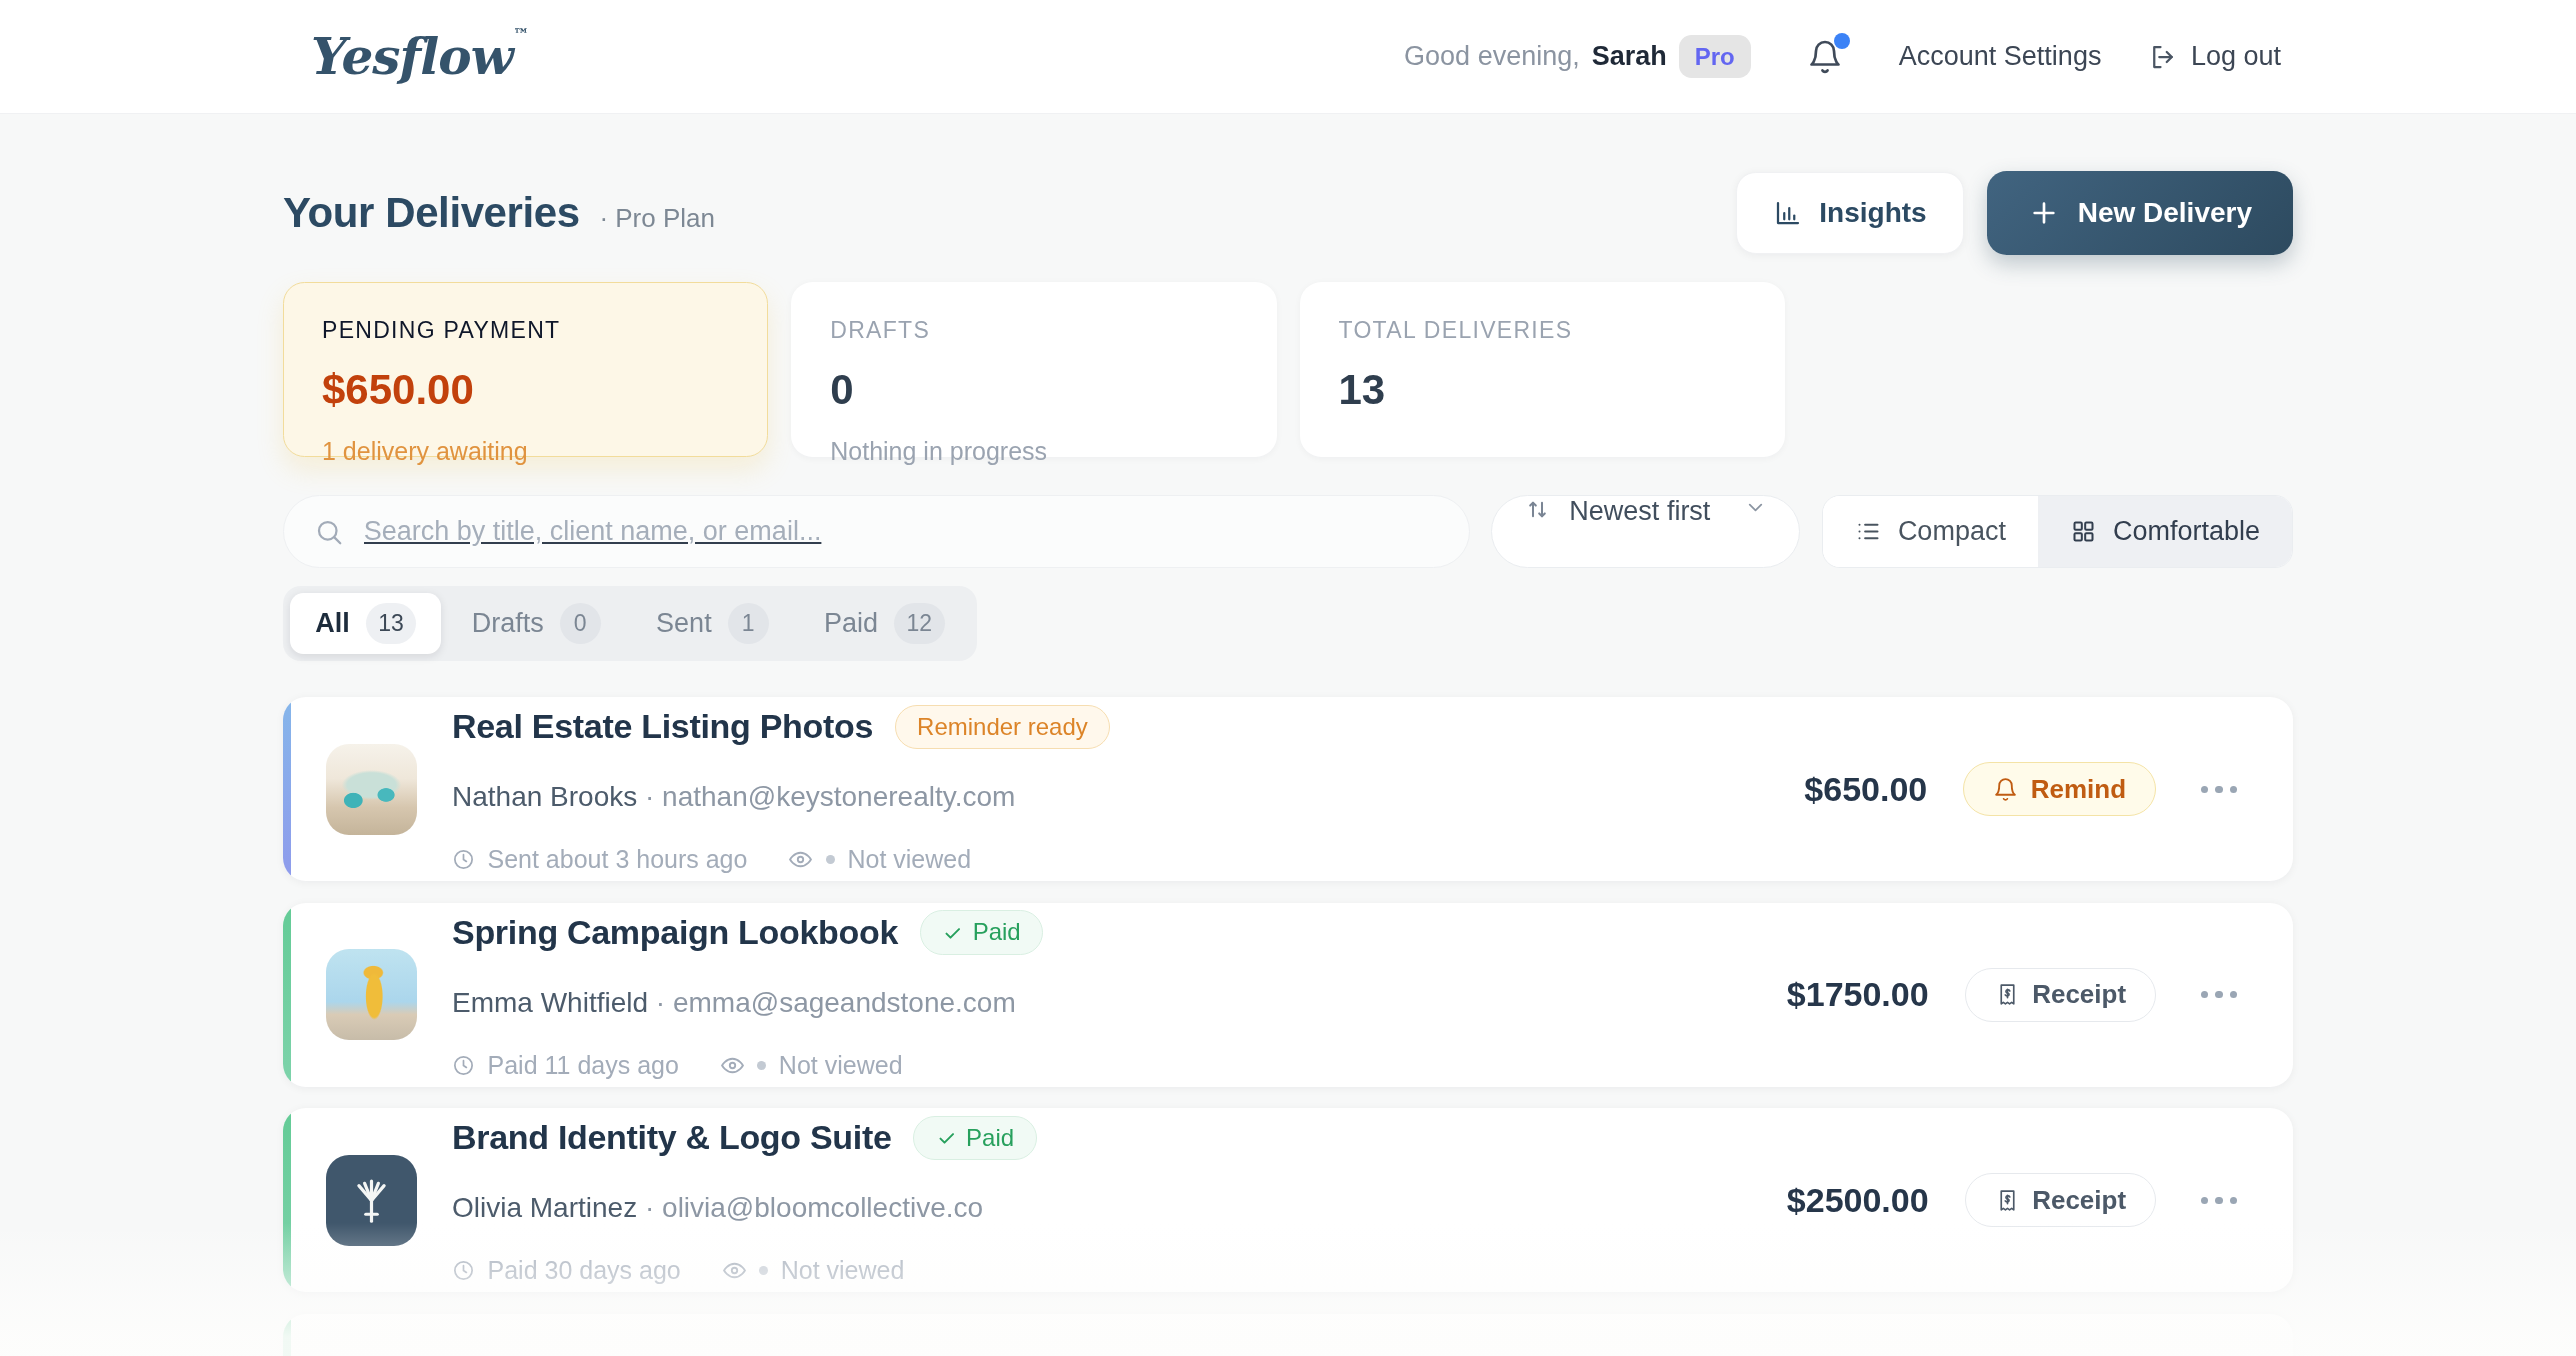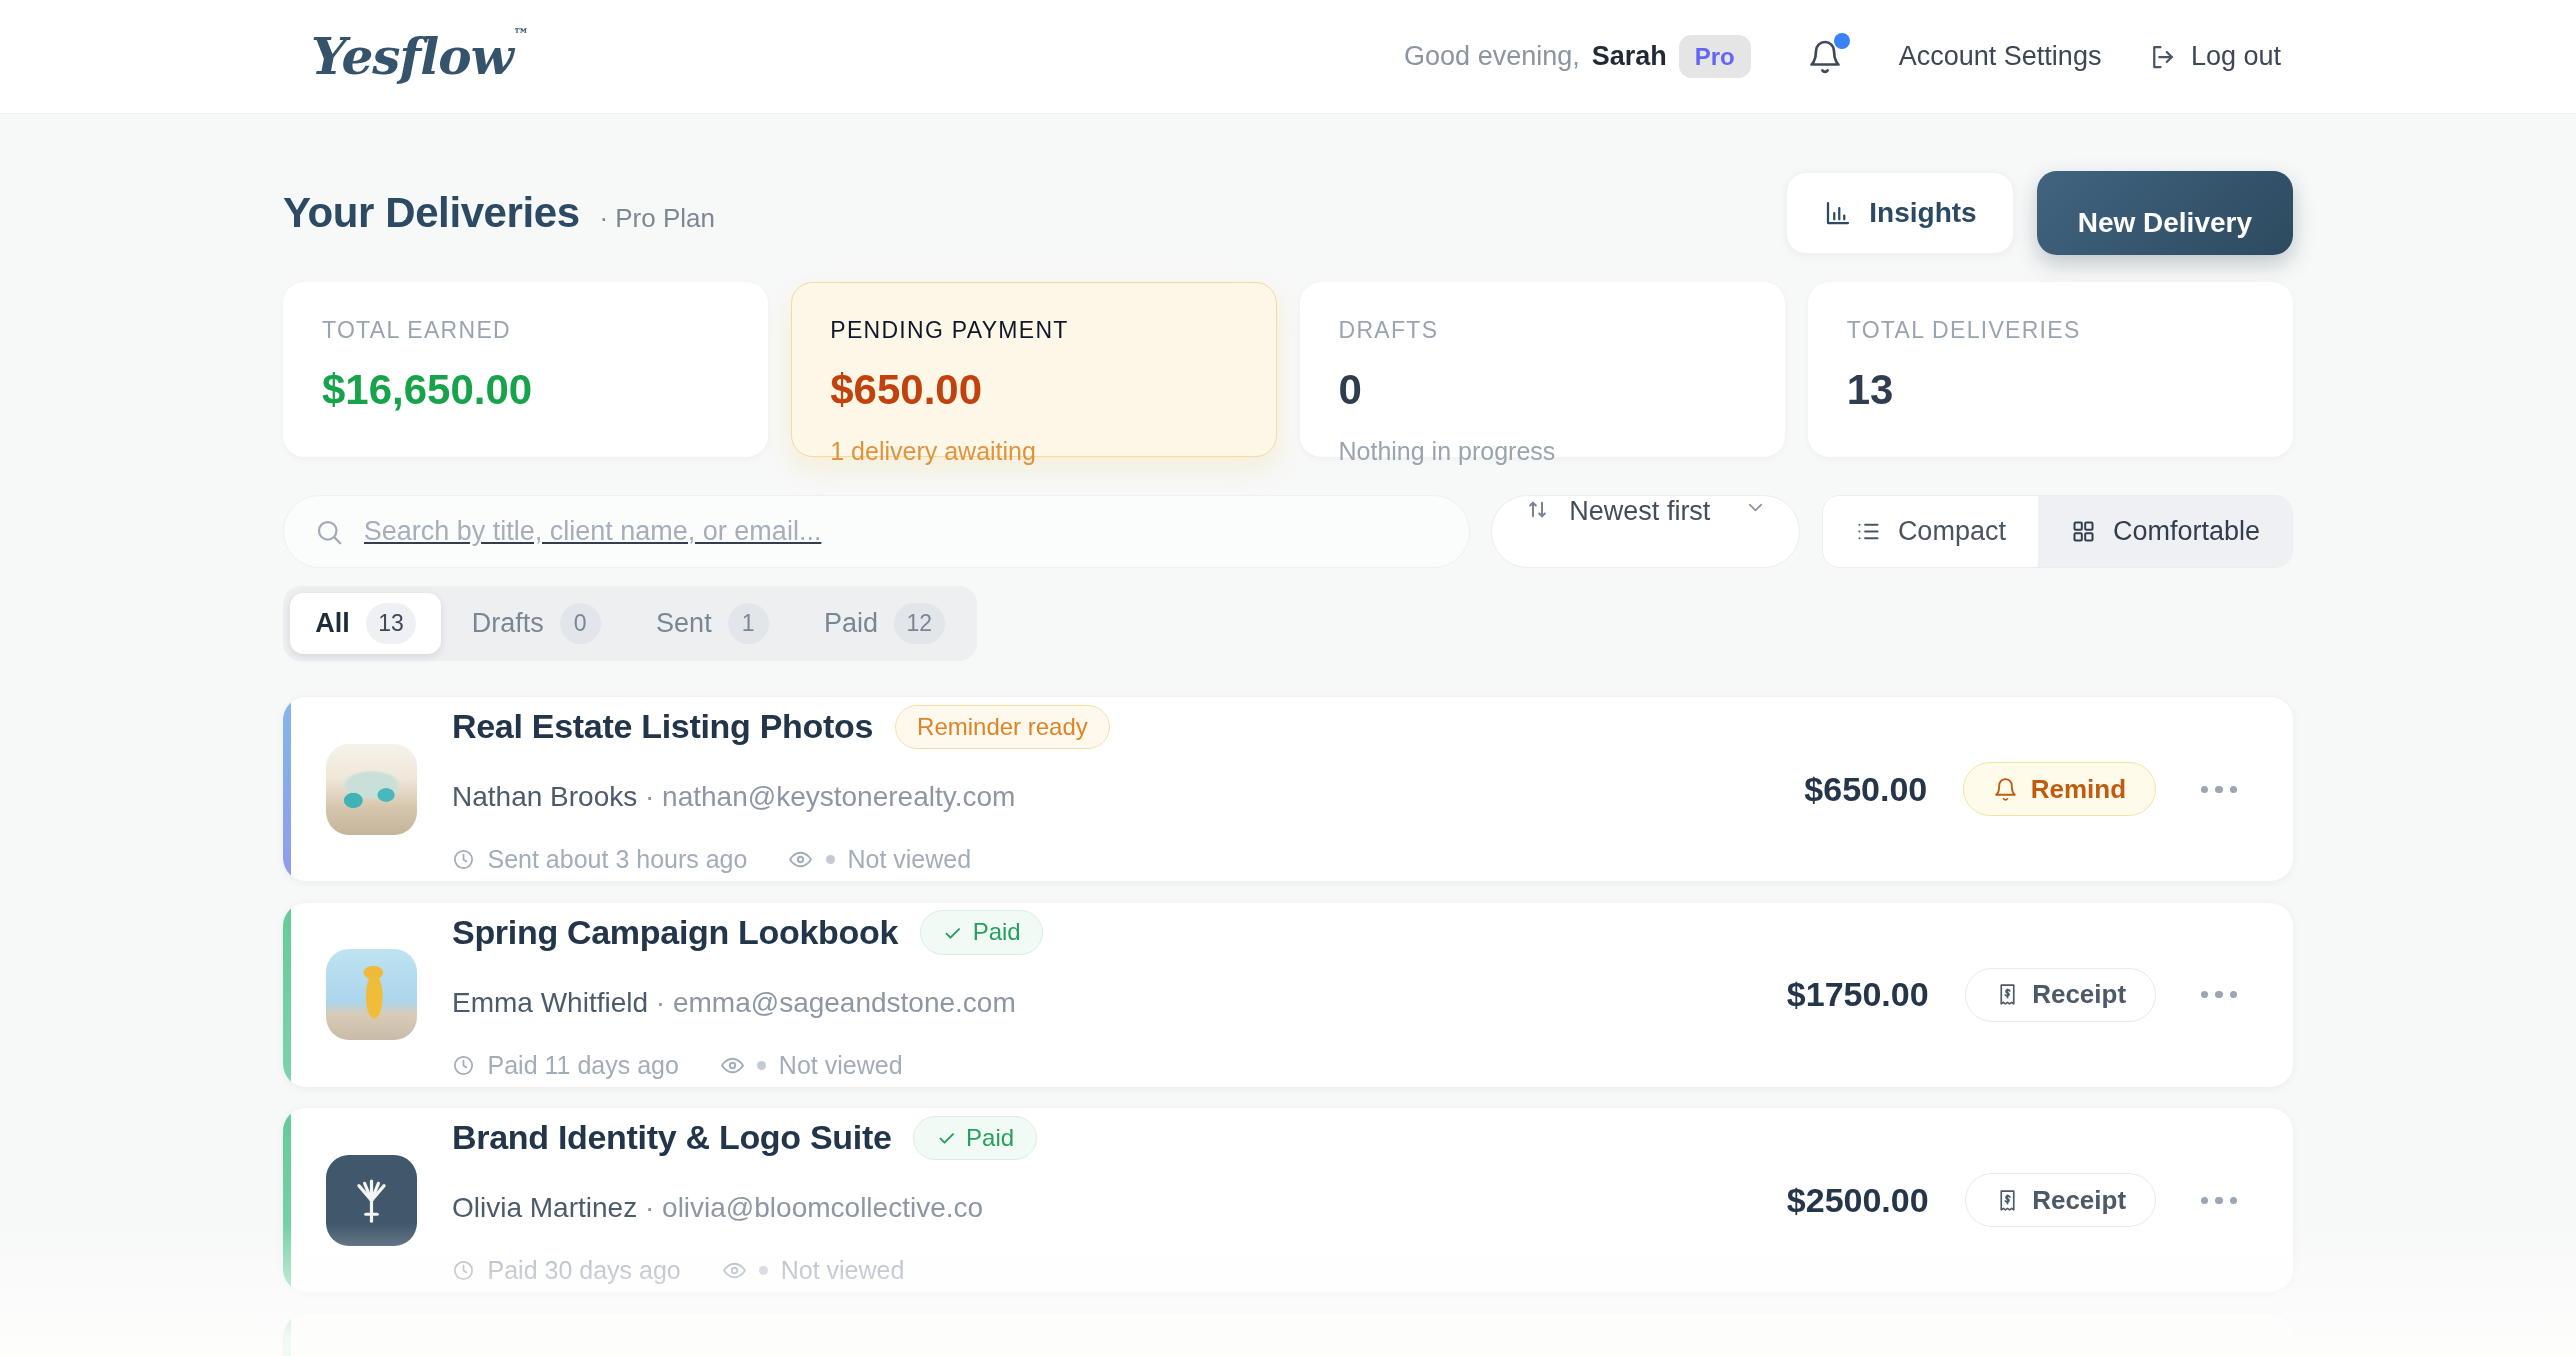--- a/index.html
+++ b/index.html
@@ -52,21 +52,20 @@
     font-size:28px; font-weight:600; color:#2c4a63; cursor:pointer;
     box-shadow:0 1.8px 9px rgba(16,24,40,.05);
     font-family:inherit;
   }
   .btn-new {
     display:flex; align-items:center; gap:18px; height:84px; padding:18px 41px;
     background:linear-gradient(135deg,#416480 0%,#2d4a5f 100%);
     border:none; border-radius:19.7px; font-size:28px; font-weight:600; color:#ffffff;
     cursor:pointer; box-shadow:0 9px 21.5px rgba(45,74,95,.28);
     font-family:inherit;
-    flex-direction:column;
   }
 
   
   .stats { margin-top:27px; display:grid; grid-template-columns:repeat(4,1fr); gap:23px; }
   .stat-card {
     background:#ffffff; border-radius:21.5px; padding:34px 38px; height:175px;
     box-shadow:0 1.8px 7.2px rgba(16,24,40,.04); border:1.8px solid transparent;
   }
   .stat-label { font-size:23px; letter-spacing:1.3px; color:#9aa3b0; }
   .stat-value { margin-top:21.5px; font-size:42px; font-weight:700; color:#2f3e4e; }
@@ -234,24 +233,20 @@
         <svg width="32" height="32" viewBox="0 0 24 24" fill="none" stroke="currentColor" stroke-width="2" stroke-linecap="round">
           <path d="M12 5v14M5 12h14"></path>
         </svg>
         <span>New Delivery</span>
       </button>
     </div>
   </div>
 
   
   <div class="stats">
-    <div class="stat-card earned">
-      <div class="stat-label">TOTAL EARNED</div>
-      <div class="stat-value">$16,650.00</div>
-    </div>
     <div class="stat-card pending">
       <div class="stat-label">PENDING PAYMENT</div>
       <div class="stat-value">$650.00</div>
       <div class="stat-sub">1 delivery awaiting</div>
     </div>
     <div class="stat-card">
       <div class="stat-label">DRAFTS</div>
       <div class="stat-value">0</div>
       <div class="stat-sub">Nothing in progress</div>
     </div>

